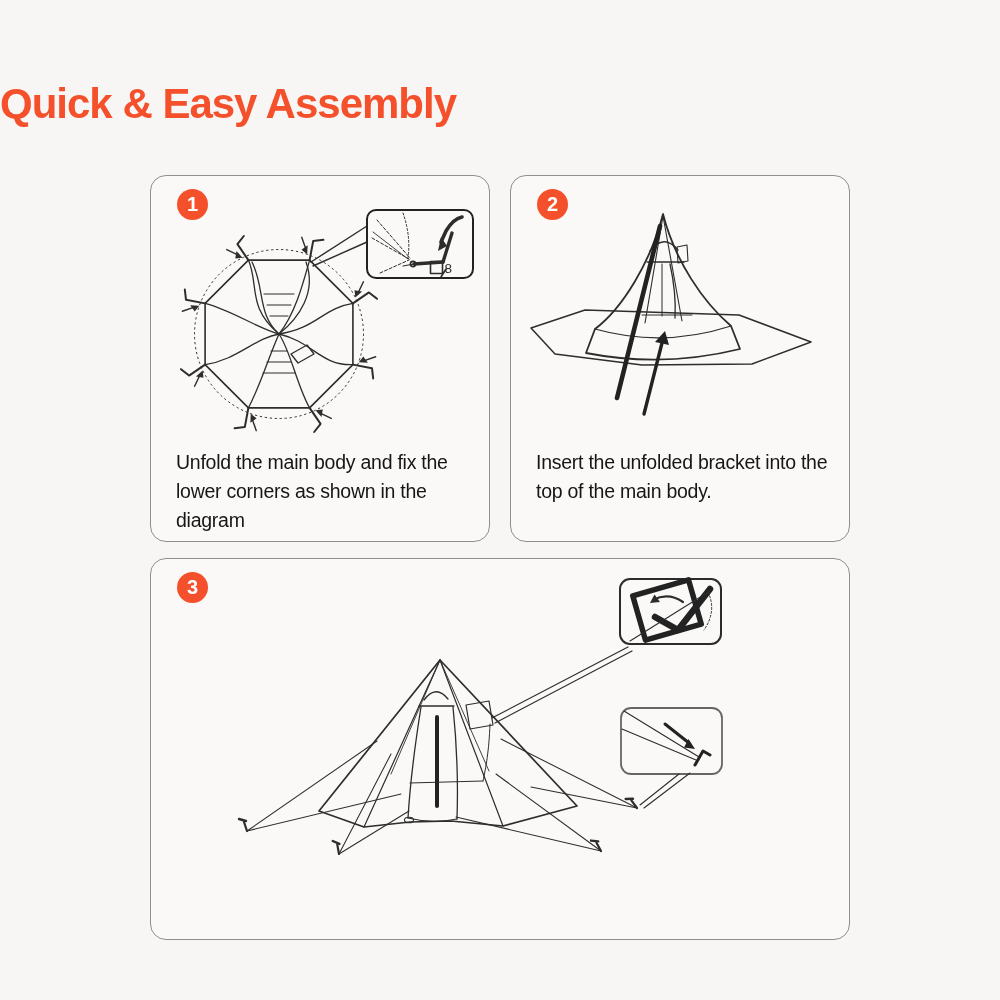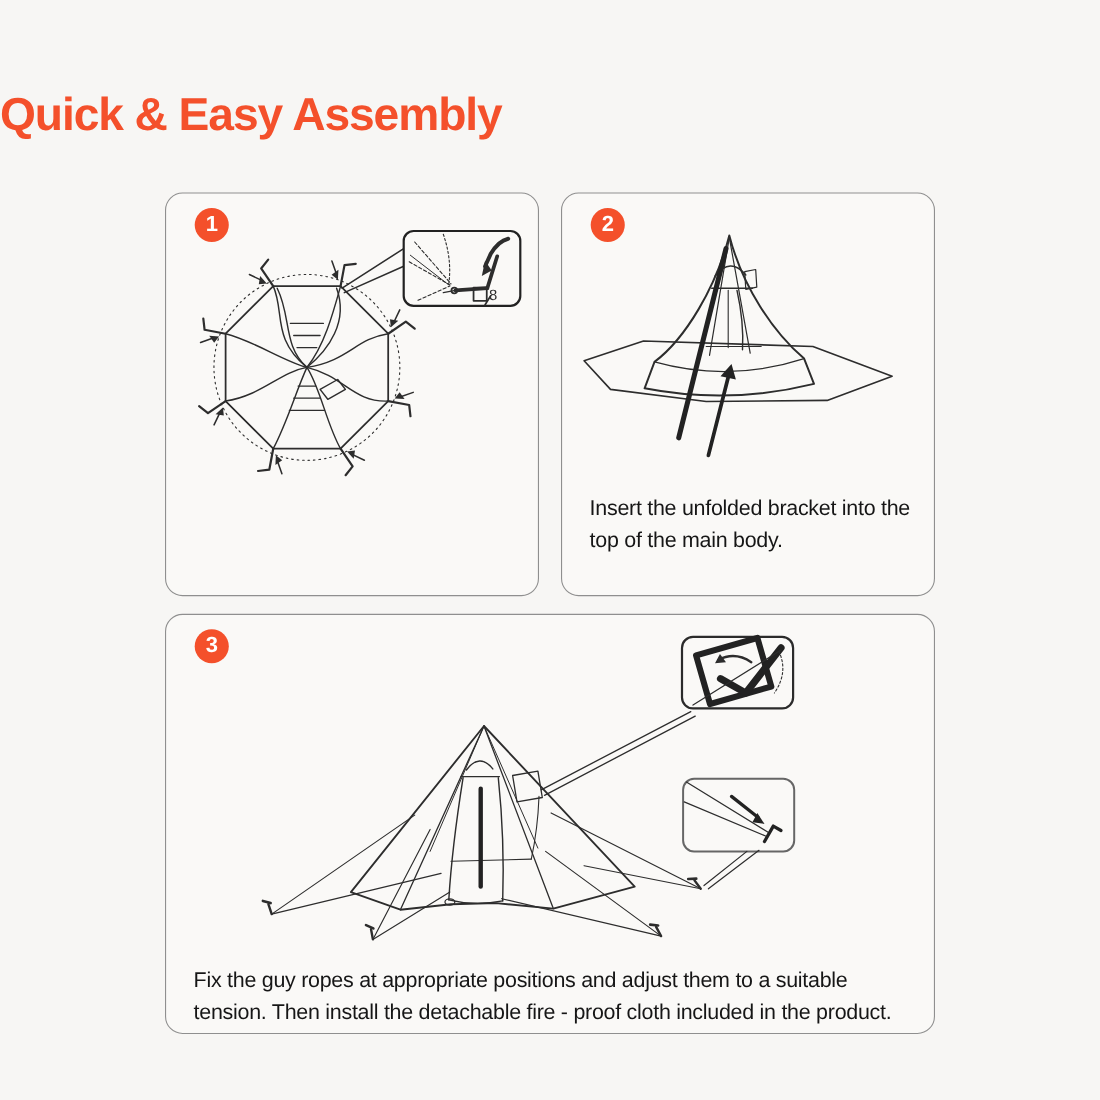--- a/index.html
+++ b/index.html
@@ -114,20 +114,21 @@
         <path d="M295,93 L290,101" stroke-width="1.6"></path>
       </g>
       <g>
         <path d="M311,41 Q302,43 295,55 L290,66" stroke-width="3.6"></path>
         <path d="M287,75 L296,70 L290,61 Z" fill="#2D2D2D" stroke="none"></path>
       </g>
       <rect x="279.5" y="85.5" width="12" height="12" stroke-width="1.6"></rect>
       <text x="293.5" y="96.5" font-size="13.5" fill="#2D2D2D" stroke="none">8</text>
     </g>
   </svg>
+  <p class="caption">Unfold the main body and fix the lower corners as shown in the diagram</p>
 </section>
 
 <section class="panel" id="panel-2">
   <div class="badge">2</div>
   <svg class="diagram" width="340" height="367" viewBox="0 0 340 367" fill="none" stroke="#2D2D2D" stroke-linecap="round" stroke-linejoin="round">
     <path stroke-width="1.5" d="M20,152 L74,134 L228,139 L300,166 L241,188 L131,189 L44,178 Z"></path>
     <path stroke-width="1.8" d="M152,38 C140,85 112,132 84,153 L75,177 Q152,192 229,173 L220,150 C192,126 164,85 152,38 Z"></path>
     <path d="M84,153 Q152,172 220,150" stroke-width="1.2"></path>
     <g>
       <path d="M152,40 L134,147" stroke-width="1.1"></path>
@@ -217,14 +218,13 @@
         <path d="M514,165 L538,184" stroke="#222" stroke-width="3"></path>
         <path d="M544,190 L533,188.5 L537.5,180 Z" fill="#222" stroke="none"></path>
       </g>
       <path d="M544,206 L552,192 L559,196" stroke="#222" stroke-width="3"></path>
       <g stroke-width="1.1">
         <path d="M528,215 L489,246"></path>
           <path d="M539,214 L493,249"></path>
       </g>
     </g>
   </svg>
-  <p class="caption">Fix the guy ropes at appropriate positions and adjust them to a suitable tension. Then install the detachable fire - proof cloth included in the product.</p>
 </section>
 
 </body></html>

